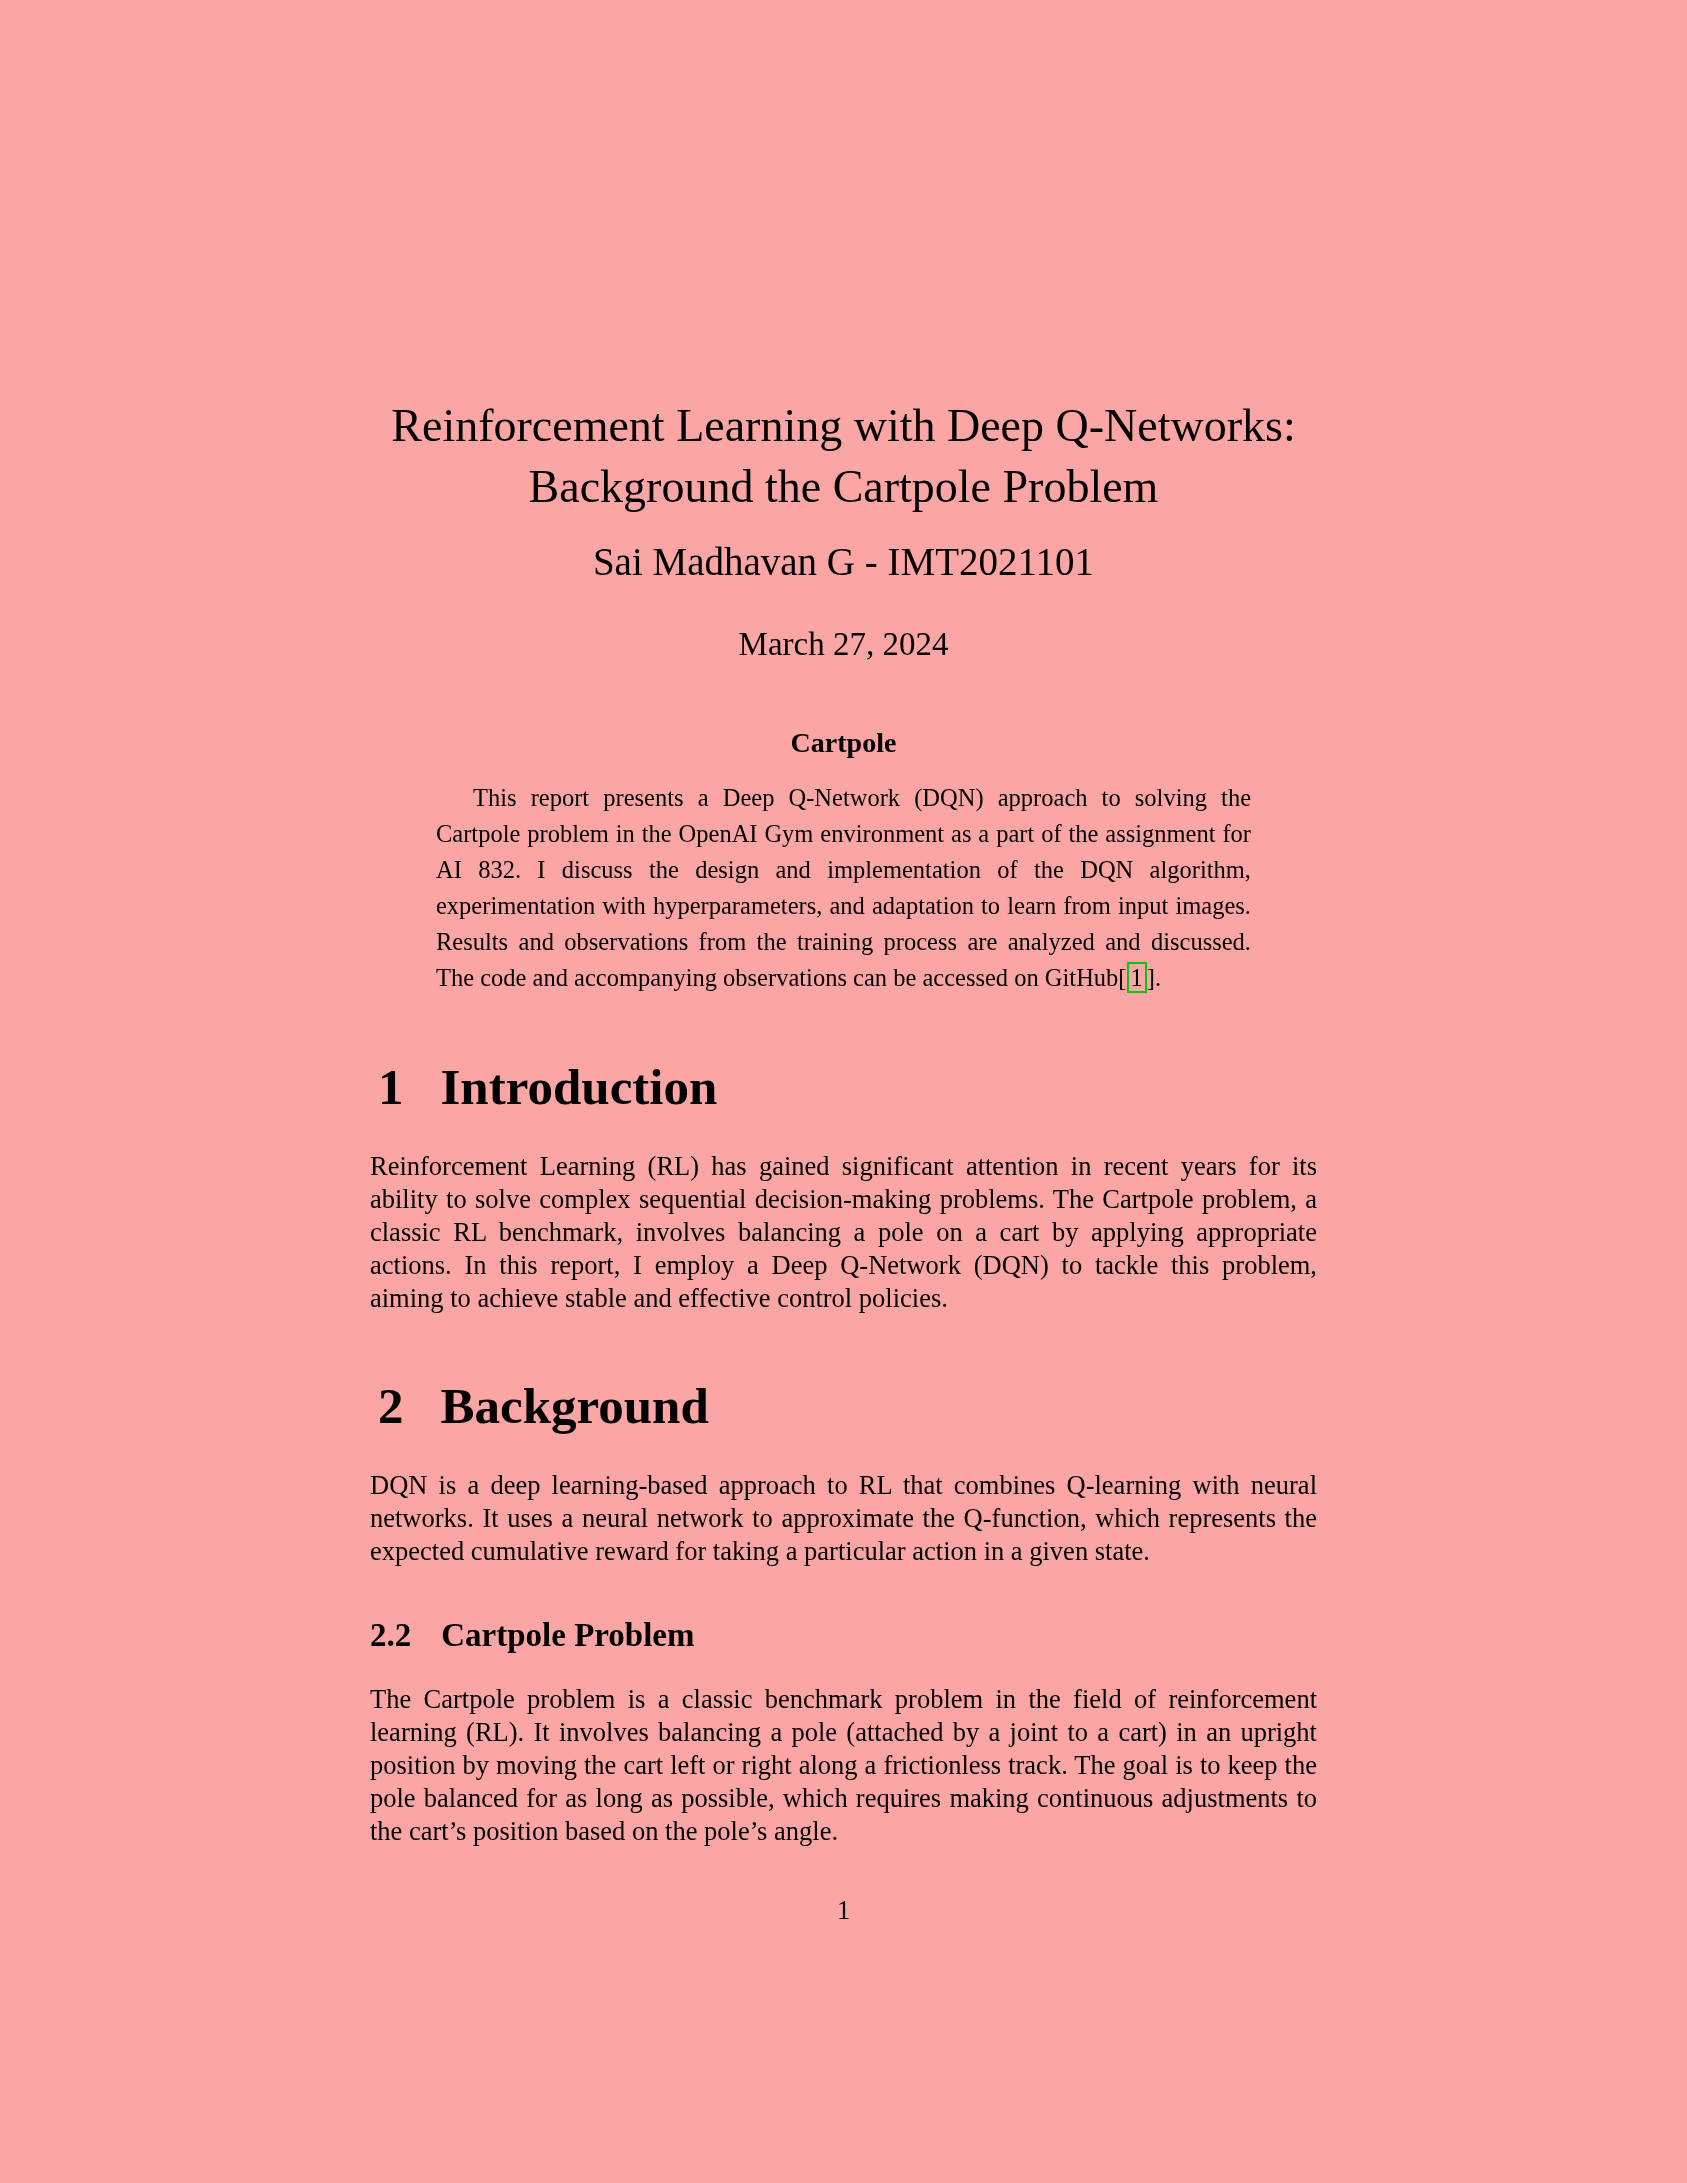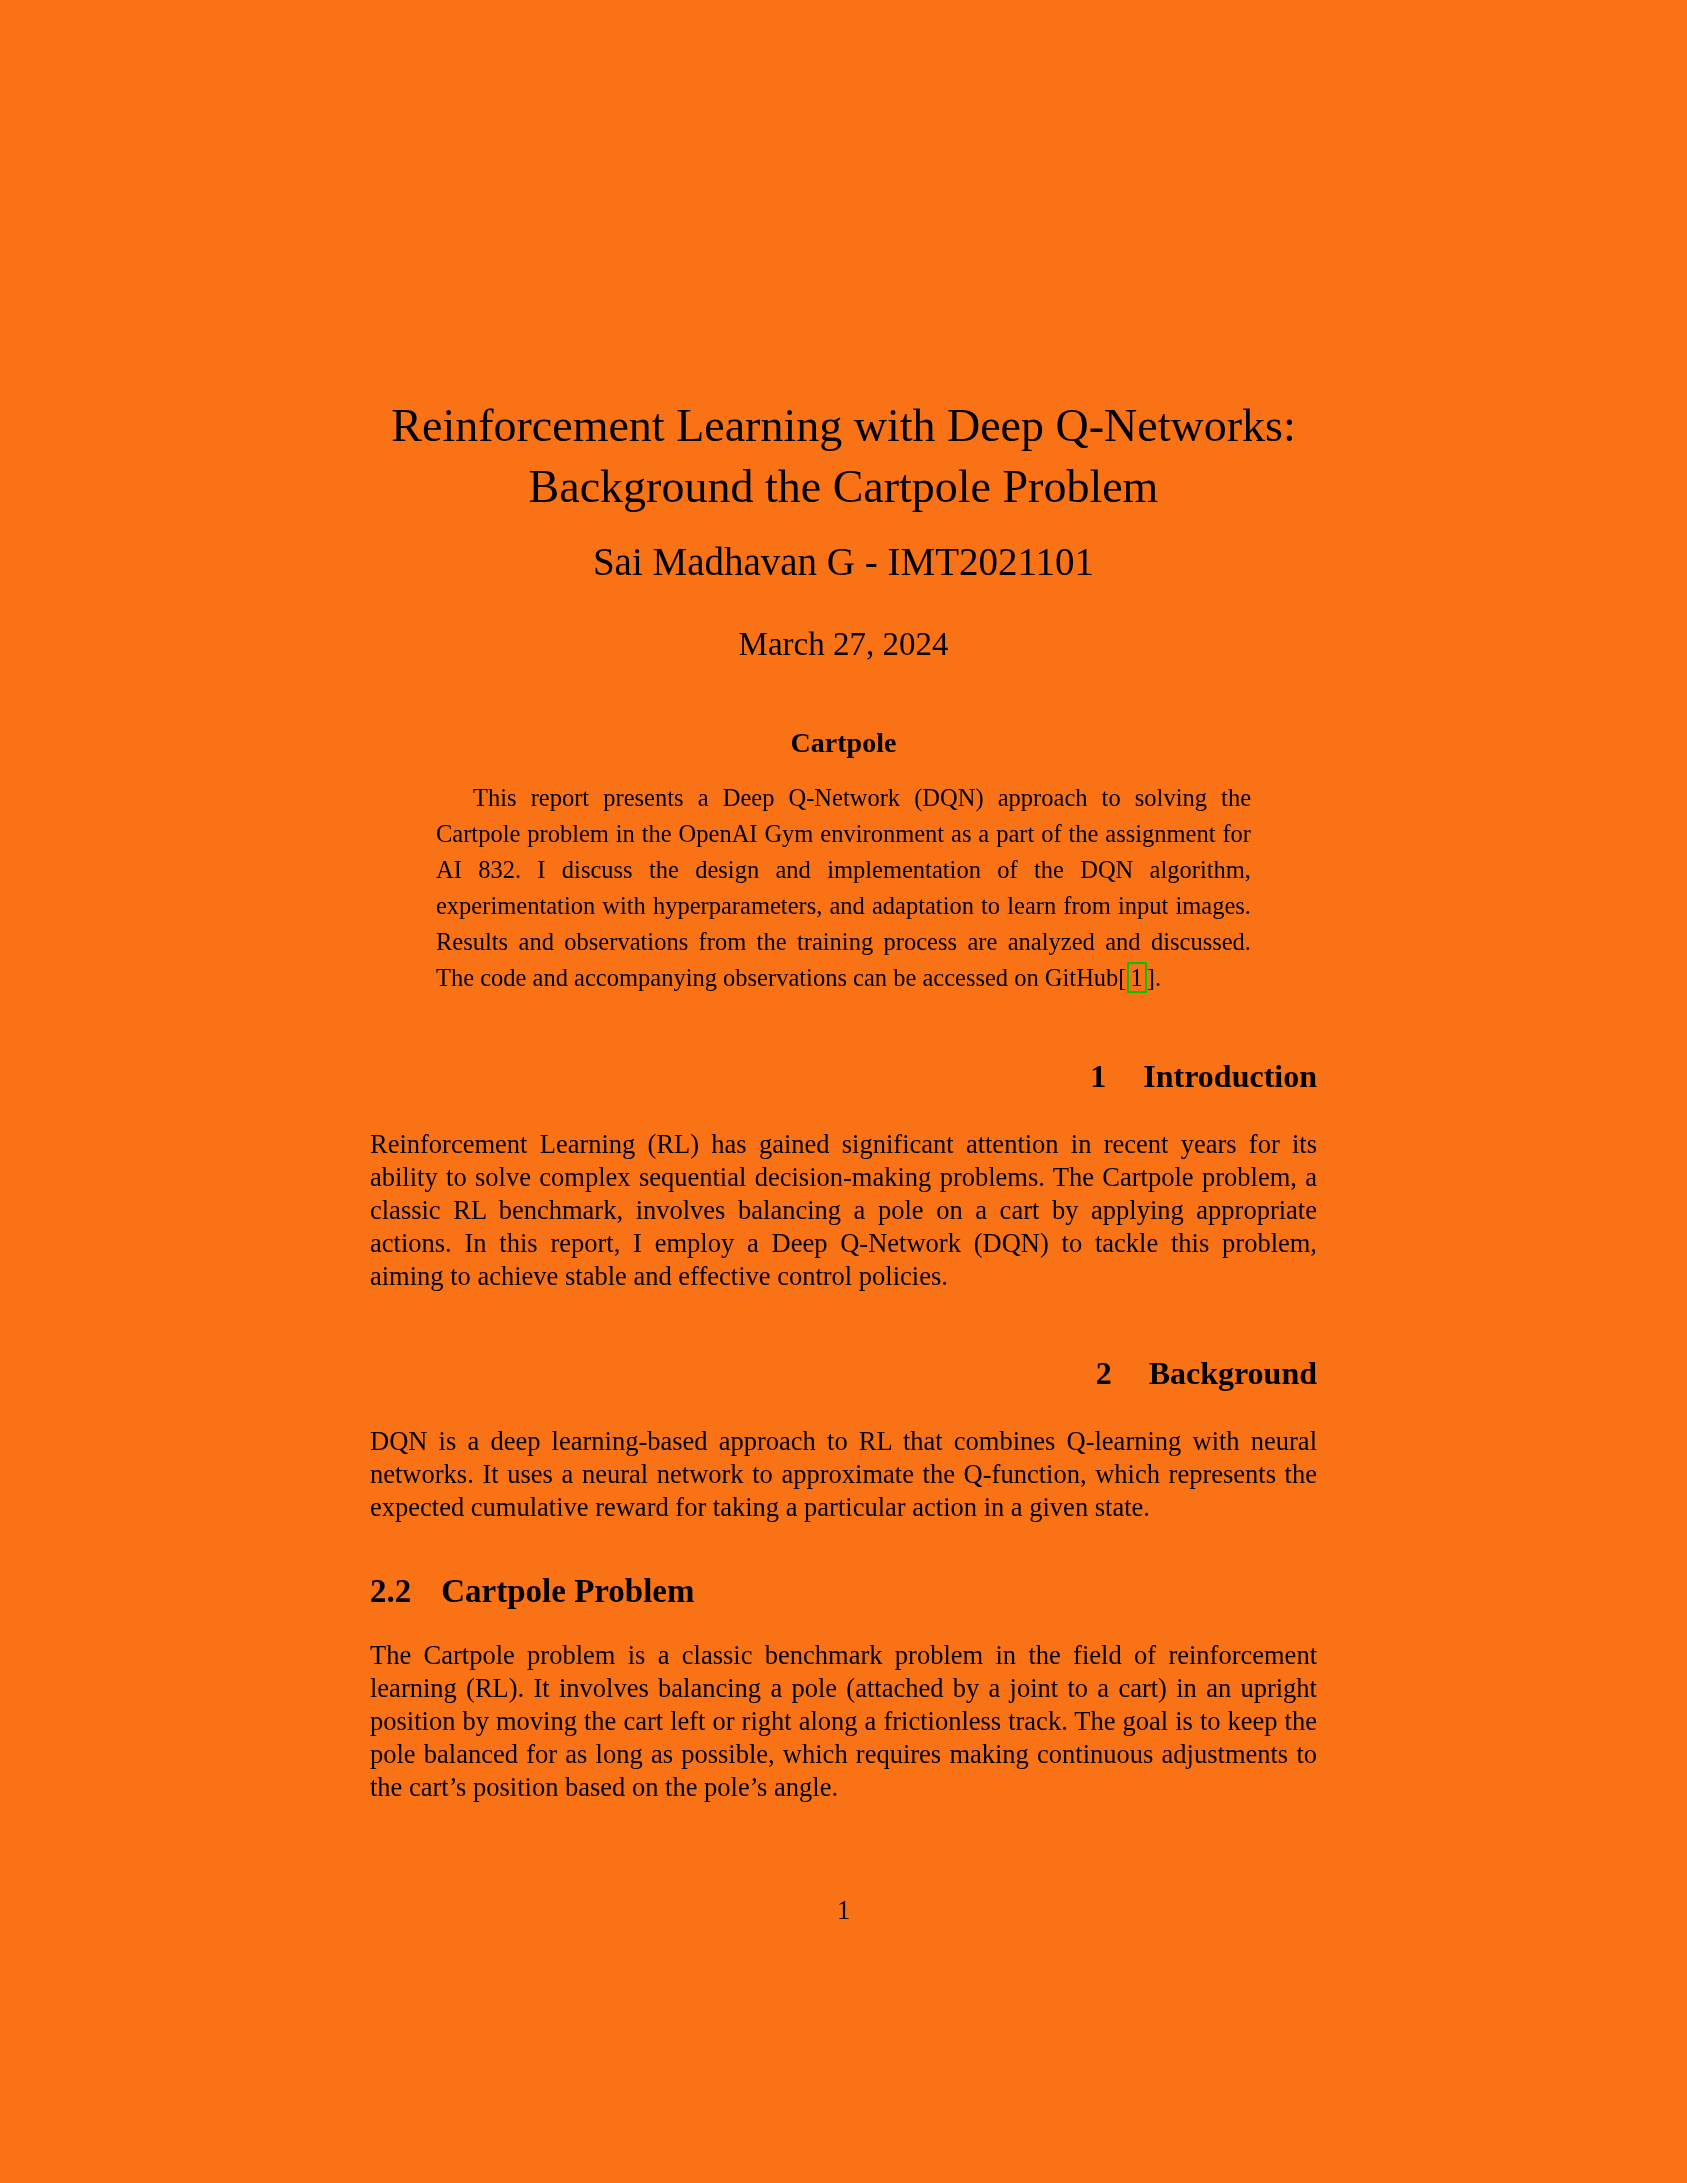--- a/index.html
+++ b/index.html
@@ -2,21 +2,21 @@
 <html style="font-size:10.6px"><head>
 <meta charset="utf-8">
 <style>
   * { box-sizing: border-box; }
   html, body { margin: 0; padding: 0; background: #ffffff; }
 
   .page {
     position: relative;
     width: 1687px;
     height: 2183px;
-    background: #f97316;
+    background: #fca5a5;
     color: #000000;
     font-family: "Liberation Serif", "DejaVu Serif", serif;
     overflow: hidden;
   }
 
   
   .titleblock { padding-top: 396px; text-align: center; }
   .paper-title { margin: 0; font-weight: normal; font-size: 46px; line-height: 1.32; }
   .paper-title .tline { display: block; white-space: nowrap; }
   .author { font-size: 39px; margin-top: 22px; }
@@ -33,22 +33,22 @@
   .citation {
     border: 2.6px solid #00C800;
     padding: 0 2px;
     color: #000000;
     text-decoration: none;
     cursor: pointer;
   }
 
   
   h2.sec {
-    font-size: 32px; font-weight: bold; line-height: 1.15;
-    margin: 62px 0 33px 8px; text-align: right;
+    font-size: 51px; font-weight: bold; line-height: 1.15;
+    margin: 62px 0 33px 8px; text-align: left;
   }
   h2.sec .num { margin-right: 37px; }
   h3.subsec {
     font-size: 33px; font-weight: bold; line-height: 1.15;
     margin: 49px 0 28px 0; text-align: left;
   }
   h3.subsec .num { margin-right: 30px; }
 
   p.body-par { font-size: 26.5px; line-height: 33px; margin: 0; }
 

